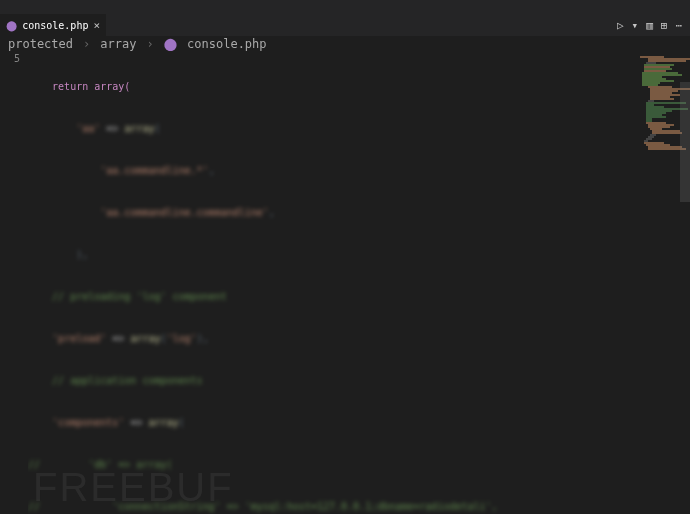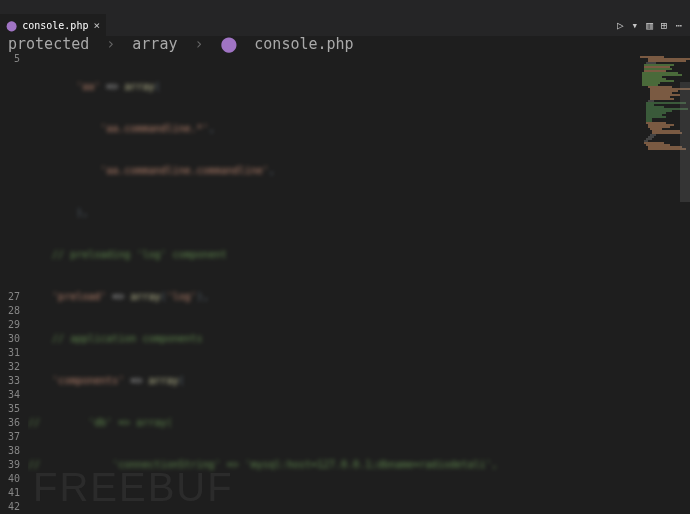--- a/index.html
+++ b/index.html
@@ -54,22 +54,22 @@
     color: #c5c5c5;
   }
   .editor-actions > * { cursor: pointer; }
   .breadcrumbs {
     height: 16px;
     background: #1e1e1e;
     color: #a9a9a9;
     display: flex;
     align-items: center;
     padding: 0 8px;
-    font-size: 15px;
-    gap: 17px;
+    font-size: 12px;
+    gap: 10px;
   }
   .breadcrumbs .sep { color: #666; }
   .bc-icon { color: #a074c4; }
   .editor {
     position: relative;
     height: calc(100% - 52px);
     display: flex;
   }
   .gutter {
     width: 28px;
@@ -186,40 +186,23 @@
       <div class="ln"></div>
       <div class="ln"></div>
     <div class="ln"></div>
       <div class="ln"></div>
       <div class="ln"></div>
       <div class="ln"></div>
     <div class="ln"></div>
       <div class="ln"></div>
       <div class="ln"></div>
       <div class="ln"></div>
-    <div id="gutter-main">
-        <div class="ln">27</div>
-        <div class="ln">28</div>
-        <div class="ln">29</div>
-        <div class="ln">30</div>
-        <div class="ln">31</div>
-        <div class="ln">32</div>
-        <div class="ln">33</div>
-        <div class="ln">34</div>
-        <div class="ln">35</div>
-        <div class="ln">36</div>
-        <div class="ln">37</div>
-        <div class="ln">38</div>
-        <div class="ln">39</div>
-        <div class="ln">40</div>
-        <div class="ln">41</div>
-        <div class="ln">42</div>
-      </div>
   </div>
   <div class="code">
+    <div class="code-line"><span class="k">    return array(</span></div>
     <div class="code-line blurred">        <span class="s">'aa'</span> <span class="op">=&gt;</span> <span class="fn">array</span>(</div>
     <div class="code-line blurred">            <span class="s">'aa.commandline.*'</span>,</div>
     <div class="code-line blurred">            <span class="s">'aa.commandline.commandline'</span>,</div>
     <div class="code-line blurred">        ),</div>
     <div class="code-line blurred">    <span class="c">// preloading 'log' component</span></div>
     <div class="code-line blurred">    <span class="s">'preload'</span> <span class="op">=&gt;</span> <span class="fn">array</span>(<span class="s">'log'</span>),</div>
     <div class="code-line blurred">    <span class="c">// application components</span></div>
     <div class="code-line blurred">    <span class="s">'components'</span> <span class="op">=&gt;</span> <span class="fn">array</span>(</div>
     <div class="code-line blurred"><span class="c">//        'db' =&gt; array(</span></div>
     <div class="code-line blurred"><span class="c">//            'connectionString' =&gt; 'mysql:host=127.0.0.1;dbname=radiodetali',</span></div>

